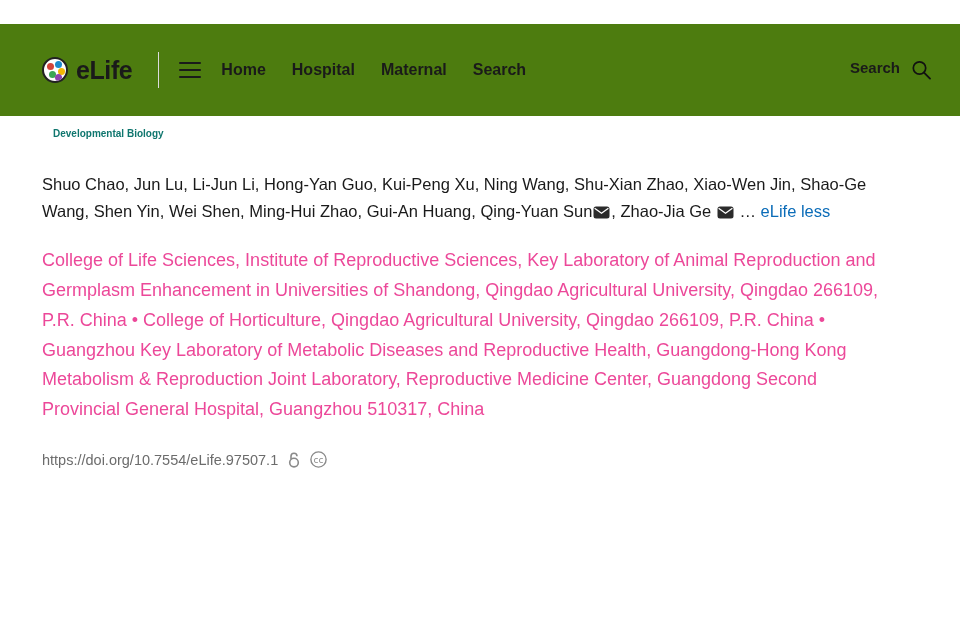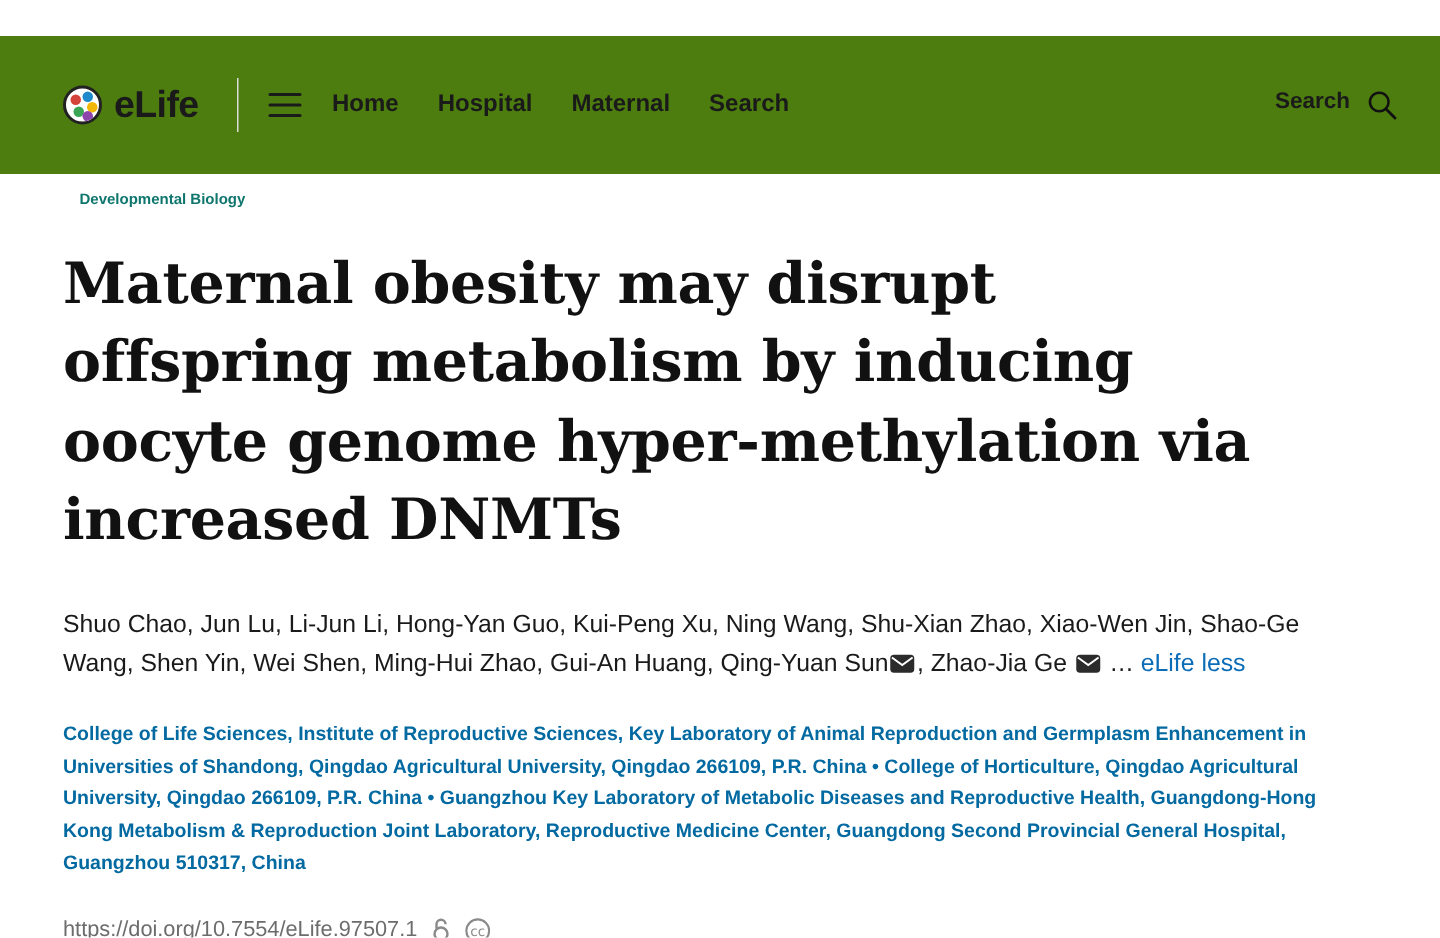--- a/index.html
+++ b/index.html
@@ -140,26 +140,25 @@
     margin: 0 1px;
   }
   .envelope svg { display: block; }
   .ellipsis { color: #1a1a1a; }
   .show-less {
     color: #0b6cb8;
     cursor: pointer;
     text-decoration: none;
   }
   .affiliations {
-    font-size: 13px;
+    font-size: 18px;
     line-height: 1.65;
-    color: #0369a1;
+    color: #ec4899;
     margin-top: 22px;
     max-width: 845px;
-    font-weight: bold;
   }
   .doi-row {
     display: flex;
     align-items: center;
     gap: 9px;
     margin-top: 26px;
   }
   .doi-text {
     font-size: 14.5px;
     color: #6c6c6c;
@@ -208,21 +207,20 @@
       </svg>
     </span>
   </div>
 
 </header>
 
 <main class="article">
 
   <a class="subject-link">Developmental Biology</a>
 
-  <h1 class="title">Maternal obesity may disrupt offspring metabolism by inducing oocyte genome hyper-methylation via increased DNMTs</h1>
 
   <p class="authors">
     <span>Shuo Chao, Jun Lu, Li-Jun Li, Hong-Yan Guo, Kui-Peng Xu, Ning Wang, Shu-Xian Zhao, Xiao-Wen Jin, Shao-Ge Wang, Shen Yin, Wei Shen, Ming-Hui Zhao, Gui-An Huang, Qing-Yuan Sun</span><span class="envelope"><svg width="17" height="13" viewBox="0 0 17 13">
           <rect x="0.5" y="0.5" width="16" height="12" rx="2.5" fill="#2b2b2b"></rect>
           <path d="M1.6 2.3 L8.5 7.3 L15.4 2.3" fill="none" stroke="#ffffff" stroke-width="1.3"></path>
         </svg></span><span>, Zhao-Jia Ge</span> <span class="envelope"><svg width="17" height="13" viewBox="0 0 17 13">
           <rect x="0.5" y="0.5" width="16" height="12" rx="2.5" fill="#2b2b2b"></rect>
           <path d="M1.6 2.3 L8.5 7.3 L15.4 2.3" fill="none" stroke="#ffffff" stroke-width="1.3"></path>
         </svg></span>
     <span class="ellipsis">…</span>

